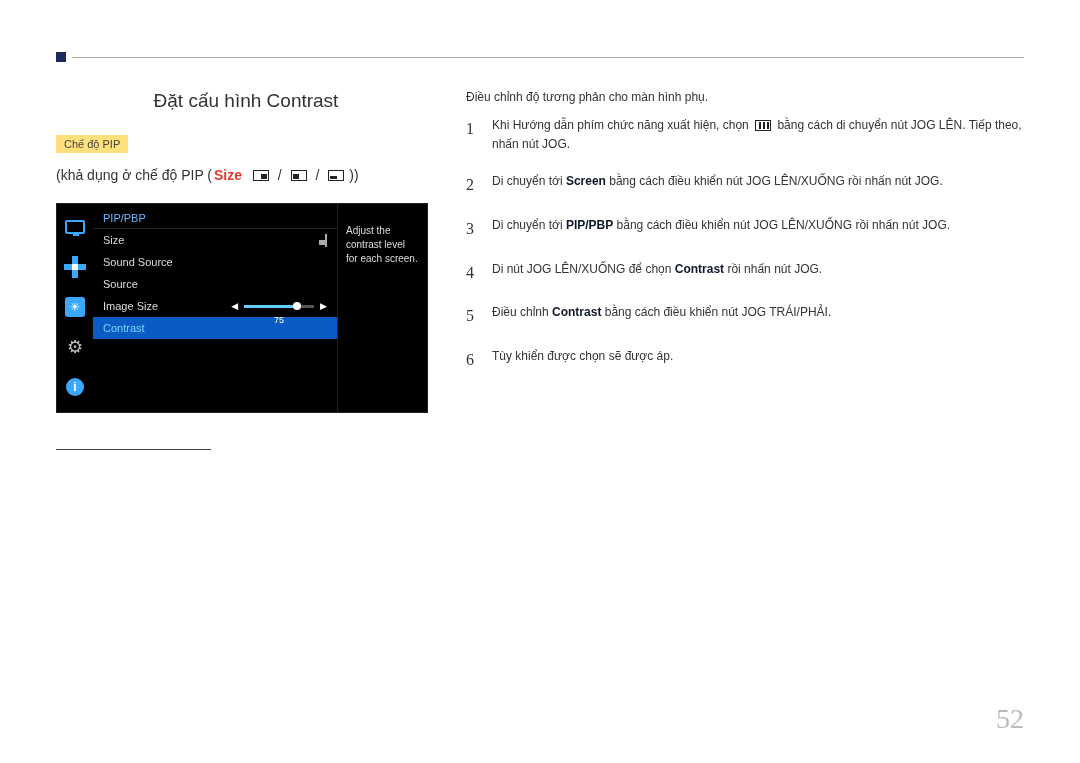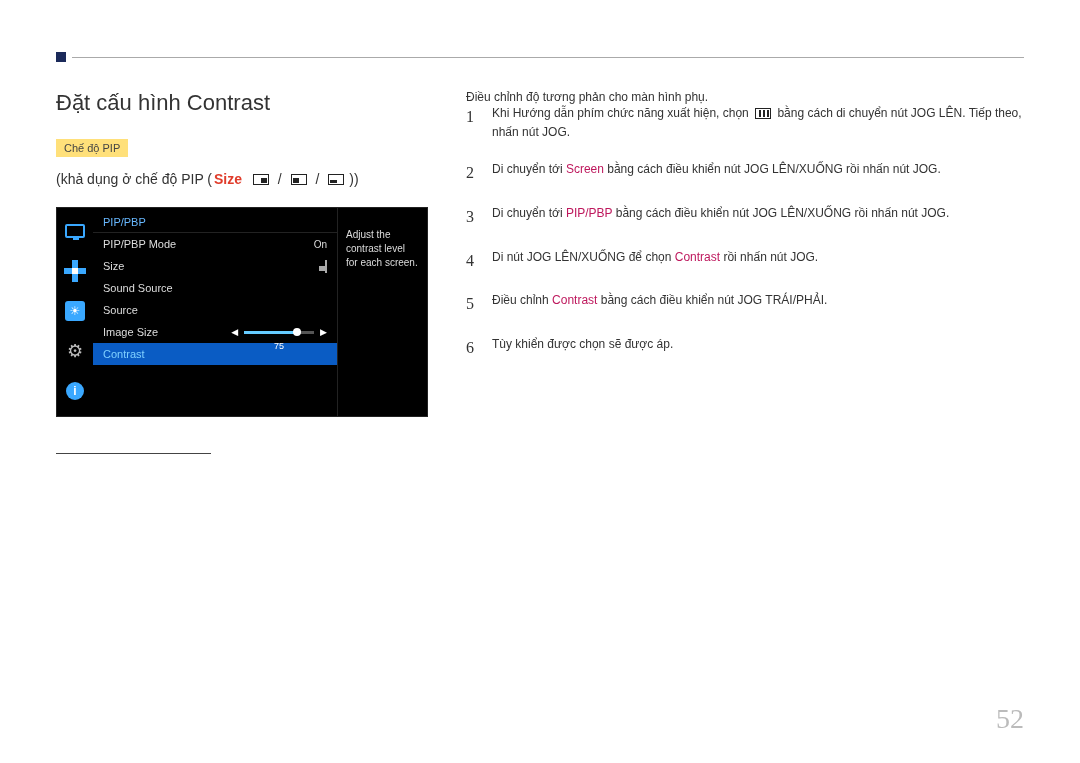--- a/index.html
+++ b/index.html
@@ -28,24 +28,25 @@
   }
   .page {
     padding: 90px 56px 30px 56px;
     display: flex;
     gap: 30px;
   }
   .left-col { width: 380px; flex-shrink: 0; }
   .right-col { flex: 1; }
 
   .h1 {
-    font-size: 22px;
+    font-size: 19px;
     font-weight: 400;
     color: #333;
     margin-bottom: 22px;
+    text-align: center;
   }
   .mode-badge {
     display: inline-block;
     background: #ffe07a;
     color: #444;
     font-size: 11px;
     padding: 3px 8px;
     margin-bottom: 14px;
   }
   .subline {
@@ -146,39 +147,39 @@
   .footnote::before {
     content: "-";
     position: absolute;
     left: 0;
   }
 
   
   .intro-p {
     font-size: 12px;
     color: #333;
-    margin-bottom: 0;
+    margin-bottom: 12px;
   }
   .steps { }
   .step {
     display: flex;
     gap: 12px;
     margin-bottom: 18px;
     font-size: 12px;
     line-height: 1.6;
   }
   .step-num {
     font-size: 16px;
     color: #333;
     width: 14px;
     flex-shrink: 0;
     font-family: "Times New Roman", serif;
   }
   .step-text { flex: 1; color:#333; }
-  .hl { color:#be185d; font-weight:normal; }
+  .hl { color:#0f172a; font-weight:bold; }
   .inline-icon {
     display:inline-block; vertical-align:middle;
     width:16px; height:11px; border:1.5px solid #222; position:relative; margin:0 3px;
   }
   .inline-icon.bars::before, .inline-icon.bars::after {
     content:""; position:absolute; background:#222;
   }
   .inline-icon.bars::before { left:3px; top:1px; width:2px; height:7px; box-shadow: 4px 0 #222, 8px 0 #222; }
   .inline-icon.br-sq::after { content:""; position:absolute; right:1px; bottom:1px; width:6px; height:5px; background:#222; }
   .inline-icon.bl-sq::after { content:""; position:absolute; left:1px; bottom:1px; width:6px; height:5px; background:#222; }
@@ -232,24 +233,20 @@
           </div>
         <div class="osd-icon icon-gear">⚙</div>
         <div class="osd-icon">
             <div class="icon-info">i</div>
           </div>
       </div>
       <div class="osd-main">
         <div class="osd-title">PIP/PBP</div>
         <div class="osd-rows">
           <div class="osd-row">
-            <span class="row-label">PIP/PBP Mode</span>
-            <span class="row-val">On</span>
-          </div>
-          <div class="osd-row">
             <span class="row-label">Size</span>
             <span class="row-val"><span class="pos-icon"></span></span>
           </div>
           <div class="osd-row">
             <span class="row-label">Sound Source</span>
           </div>
           <div class="osd-row">
             <span class="row-label">Source</span>
           </div>
           <div class="osd-row">

